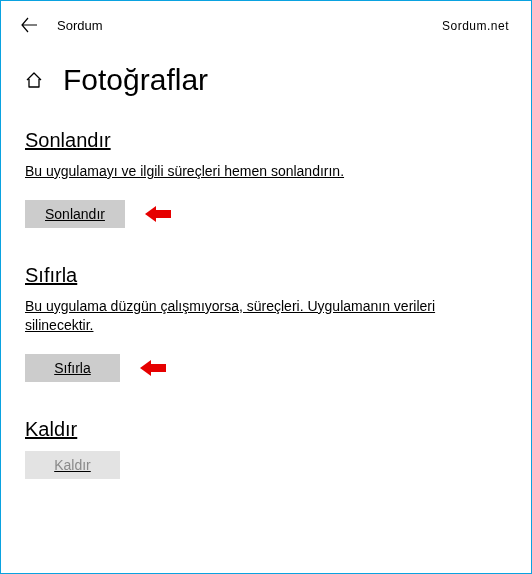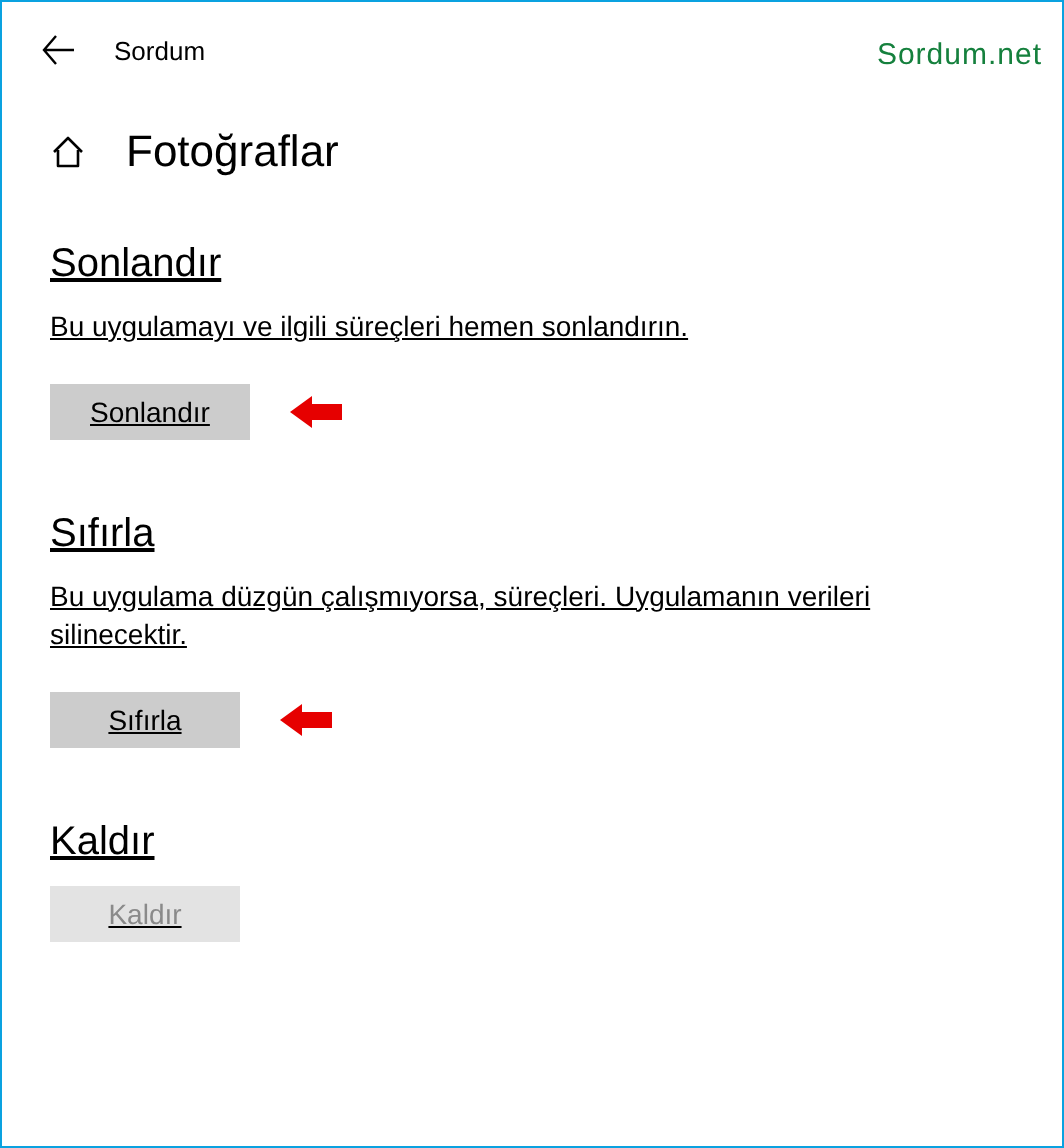--- a/index.html
+++ b/index.html
@@ -12,23 +12,23 @@
       background: #ffffff;
       width: 532px;
       height: 574px;
       border: 1px solid #0aa2e0;
       position: relative;
       overflow: hidden;
     }
     .watermark {
       position: absolute;
       top: 18px;
-      right: 10px;
-      color: #15803d;
-      font-size: 15px;
+      right: 22px;
+      color: #000000;
+      font-size: 12px;
       font-weight: 500;
       letter-spacing: 0.5px;
     }
     .header-bar {
       display: flex;
       align-items: center;
       padding: 14px 18px 0 18px;
     }
     .back-arrow {
       width: 20px;
@@ -50,21 +50,21 @@
     }
     .home-icon {
       width: 22px;
       height: 22px;
       margin-right: 18px;
       display: flex;
       align-items: center;
       justify-content: center;
     }
     .page-title {
-      font-size: 22px;
+      font-size: 30px;
       font-weight: 350;
       color: #000;
     }
     .content {
       padding: 24px 28px 0 24px;
     }
     .section {
       margin-bottom: 36px;
       text-decoration: underline;
     }

